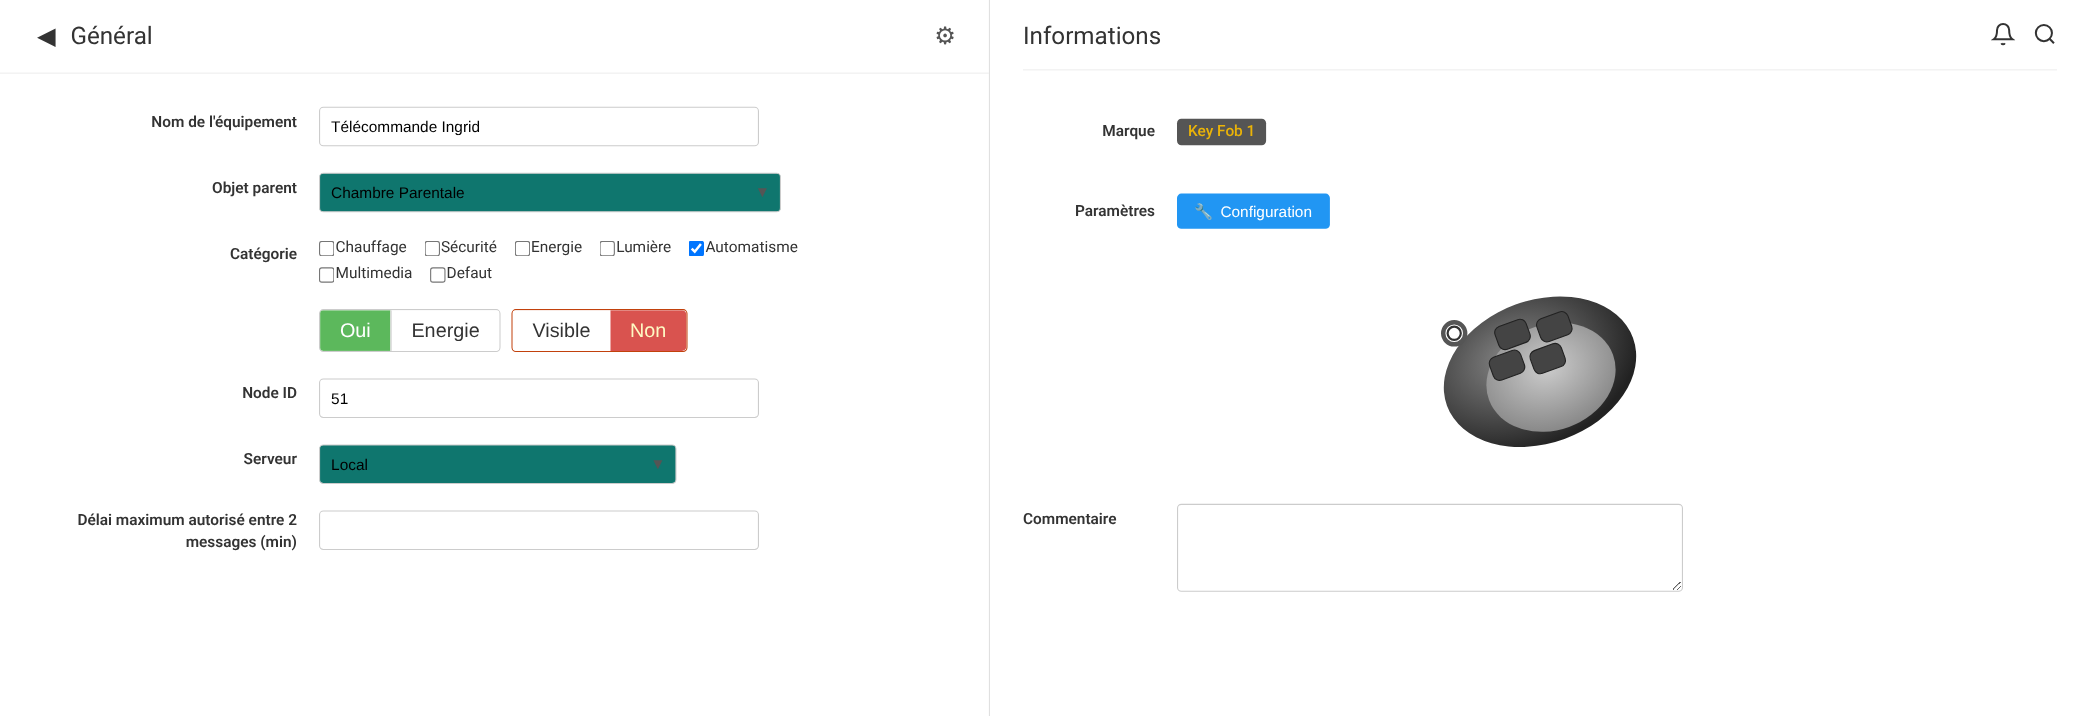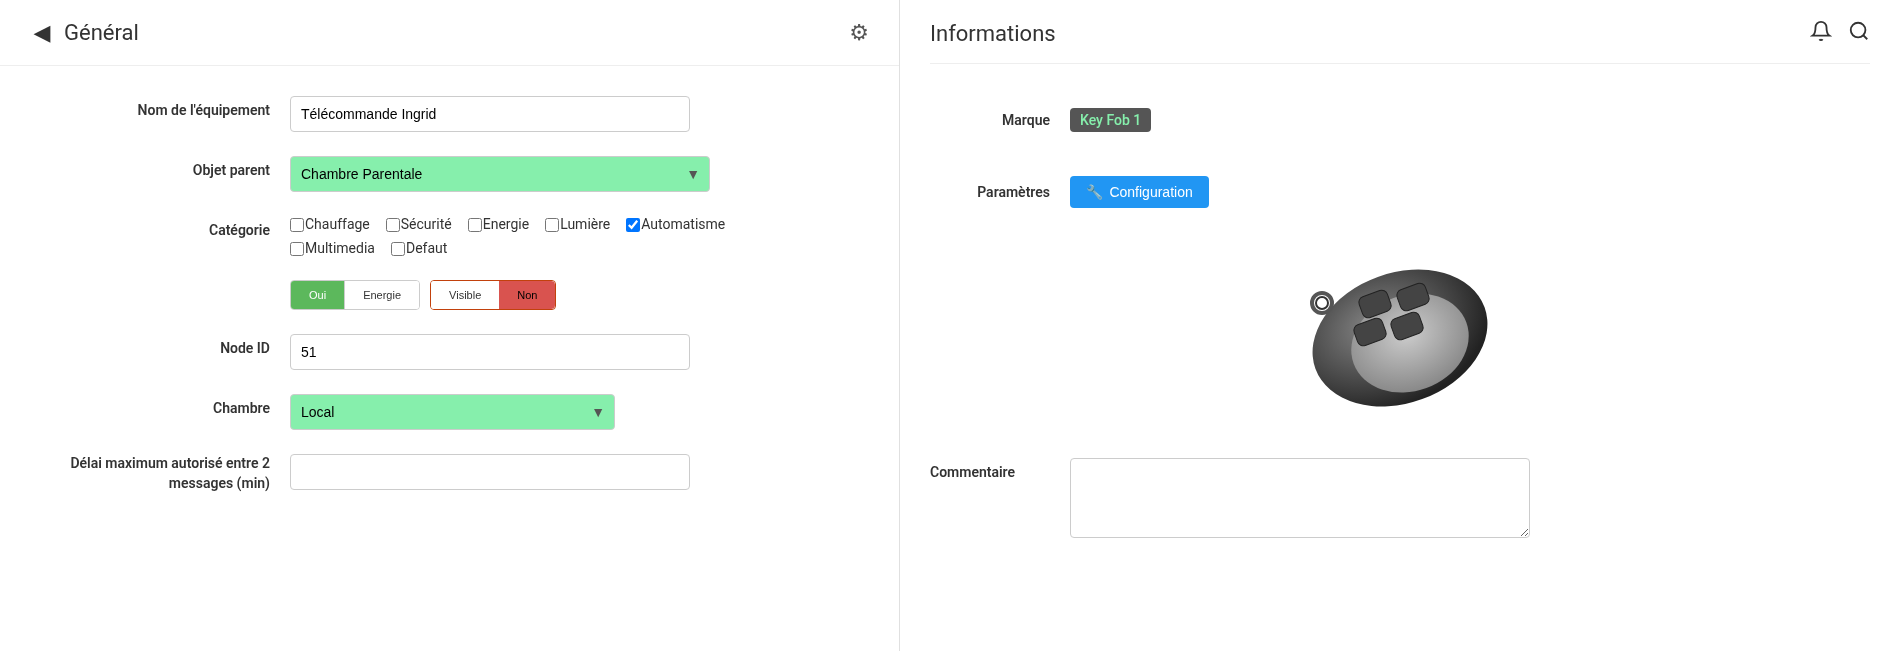--- a/index.html
+++ b/index.html
@@ -88,21 +88,21 @@
       display: inline-block;
     }
     select {
       width: 420px;
       height: 36px;
       border: 1px solid #ccc;
       border-radius: 4px;
       padding: 0 30px 0 10px;
       font-size: 14px;
       appearance: none;
-      background: #86efac;
+      background: #0f766e;
       outline: none;
       cursor: pointer;
     }
     .select-arrow {
       position: absolute;
       right: 10px;
       top: 50%;
       transform: translateY(-50%);
       pointer-events: none;
       color: #555;
@@ -135,37 +135,37 @@
       gap: 2px;
     }
     .btn-group {
       display: flex;
       border: 1px solid #ccc;
       border-radius: 4px;
       overflow: hidden;
     }
     .btn {
       padding: 8px 18px;
-      font-size: 11px;
+      font-size: 18px;
       cursor: pointer;
       border: none;
       outline: none;
     }
     .btn-success {
       background: #5cb85c;
       color: #fff;
     }
     .btn-default {
       background: #fff;
       color: #333;
       border-left: 1px solid #ccc;
     }
     .btn-danger {
       background: #d9534f;
-      color: #000000;
+      color: #fef9c3;
       border: none;
       border-radius: 0 4px 4px 0;
       margin-left: 0;
     }
     .btn-visible-group {
       display: flex;
       border: 1px solid #c2410c;
       border-radius: 4px;
       overflow: hidden;
       margin-left: 8px;
@@ -211,21 +211,21 @@
     }
     .info-label {
       flex: 0 0 140px;
       text-align: right;
       font-weight: 600;
       padding-right: 20px;
       font-size: 14px;
     }
     .badge-dark {
       background: #555;
-      color: #86efac;
+      color: #eab308;
       border-radius: 4px;
       padding: 4px 10px;
       font-size: 14px;
       font-weight: 500;
     }
     .btn-config {
       background: #2196F3;
       color: #fff;
       border: none;
       border-radius: 4px;
@@ -361,21 +361,21 @@
       </div>
 
       <div class="form-row">
         <div class="form-label">Node ID</div>
         <div class="form-control-wrap">
           <input type="text" class="node-id-input" value="51" style="">
         </div>
       </div>
 
       <div class="form-row">
-        <div class="form-label">Chambre</div>
+        <div class="form-label">Serveur</div>
         <div class="form-control-wrap">
           <div class="select-wrap">
             <select class="server-select">
               <option>Local</option>
               <option>Distant</option>
             </select>
             <span class="select-arrow">▼</span>
           </div>
         </div>
       </div>

